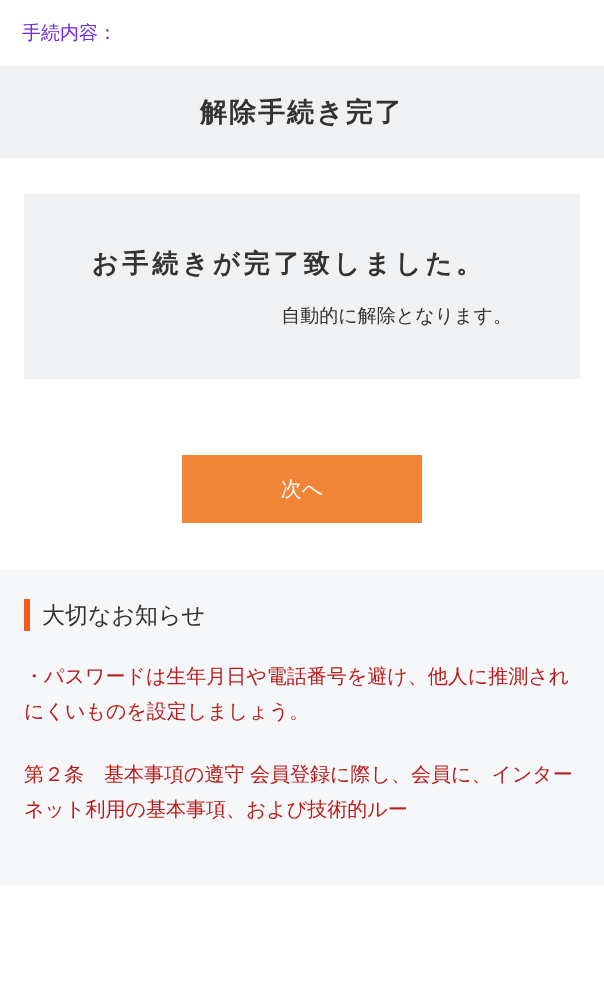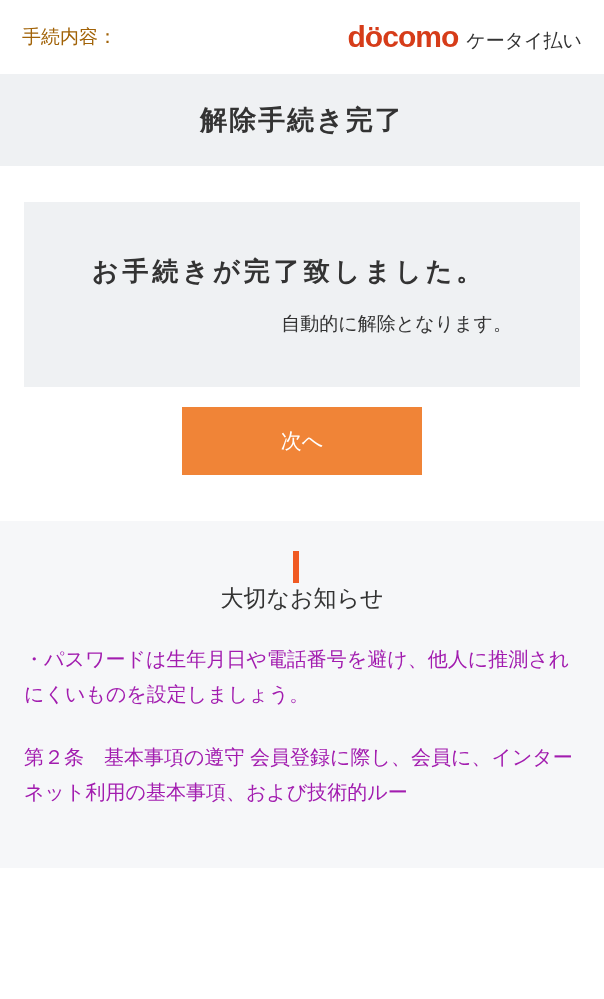--- a/index.html
+++ b/index.html
@@ -15,21 +15,21 @@
     }
     .header {
       display: flex;
       align-items: center;
       justify-content: space-between;
       padding: 20px 22px 20px 22px;
       background: #ffffff;
     }
     .header-left {
       font-size: 19px;
-      color: #a16207;
+      color: #6d28d9;
     }
     .header-right {
       display: flex;
       align-items: baseline;
       gap: 8px;
     }
     .docomo-logo {
       font-family: Arial, sans-serif;
       font-size: 30px;
       font-weight: bold;
@@ -67,72 +67,67 @@
       line-height: 1.5;
       margin-bottom: 20px;
     }
     .message-sub {
       font-size: 19px;
       color: #333333;
       text-align: right;
     }
     .button-area {
       text-align: center;
-      margin-top: 20px;
+      margin-top: 76px;
     }
     .next-button {
       display: inline-block;
       background: #f08437;
       color: #ffffff;
       font-size: 21px;
       padding: 20px 0;
       width: 240px;
       text-align: center;
       border: none;
       cursor: pointer;
     }
     .notice-section {
       background: #f6f7f9;
       padding: 30px 24px 30px 24px;
     }
     .notice-heading-wrap {
       display: flex;
       align-items: center;
       margin-bottom: 28px;
-      flex-direction: column;
     }
     .orange-bar {
       width: 6px;
       height: 32px;
       background: #f05a23;
       margin-right: 12px;
     }
     .notice-heading {
       font-size: 23px;
       font-weight: normal;
       color: #333333;
     }
     .notice-body {
       font-size: 20px;
       line-height: 1.75;
-      color: #a21caf;
+      color: #b91c1c;
     }
     .notice-para {
       margin-bottom: 28px;
     }
   </style>
 </head>
 <body>
 
 <div class="header">
   <div class="header-left">手続内容：</div>
-  <div class="header-right">
-    <span class="docomo-logo">döcomo</span>
-    <span class="payment-text">ケータイ払い</span>
-  </div>
 </div>
 
 <div class="title-bar">
   <h1>解除手続き完了</h1>
 </div>
 
 <div class="content-section">
   <div class="message-box">
     <div class="message-title">お手続きが完了致しました。</div>
     <div class="message-sub">自動的に解除となります。</div>

